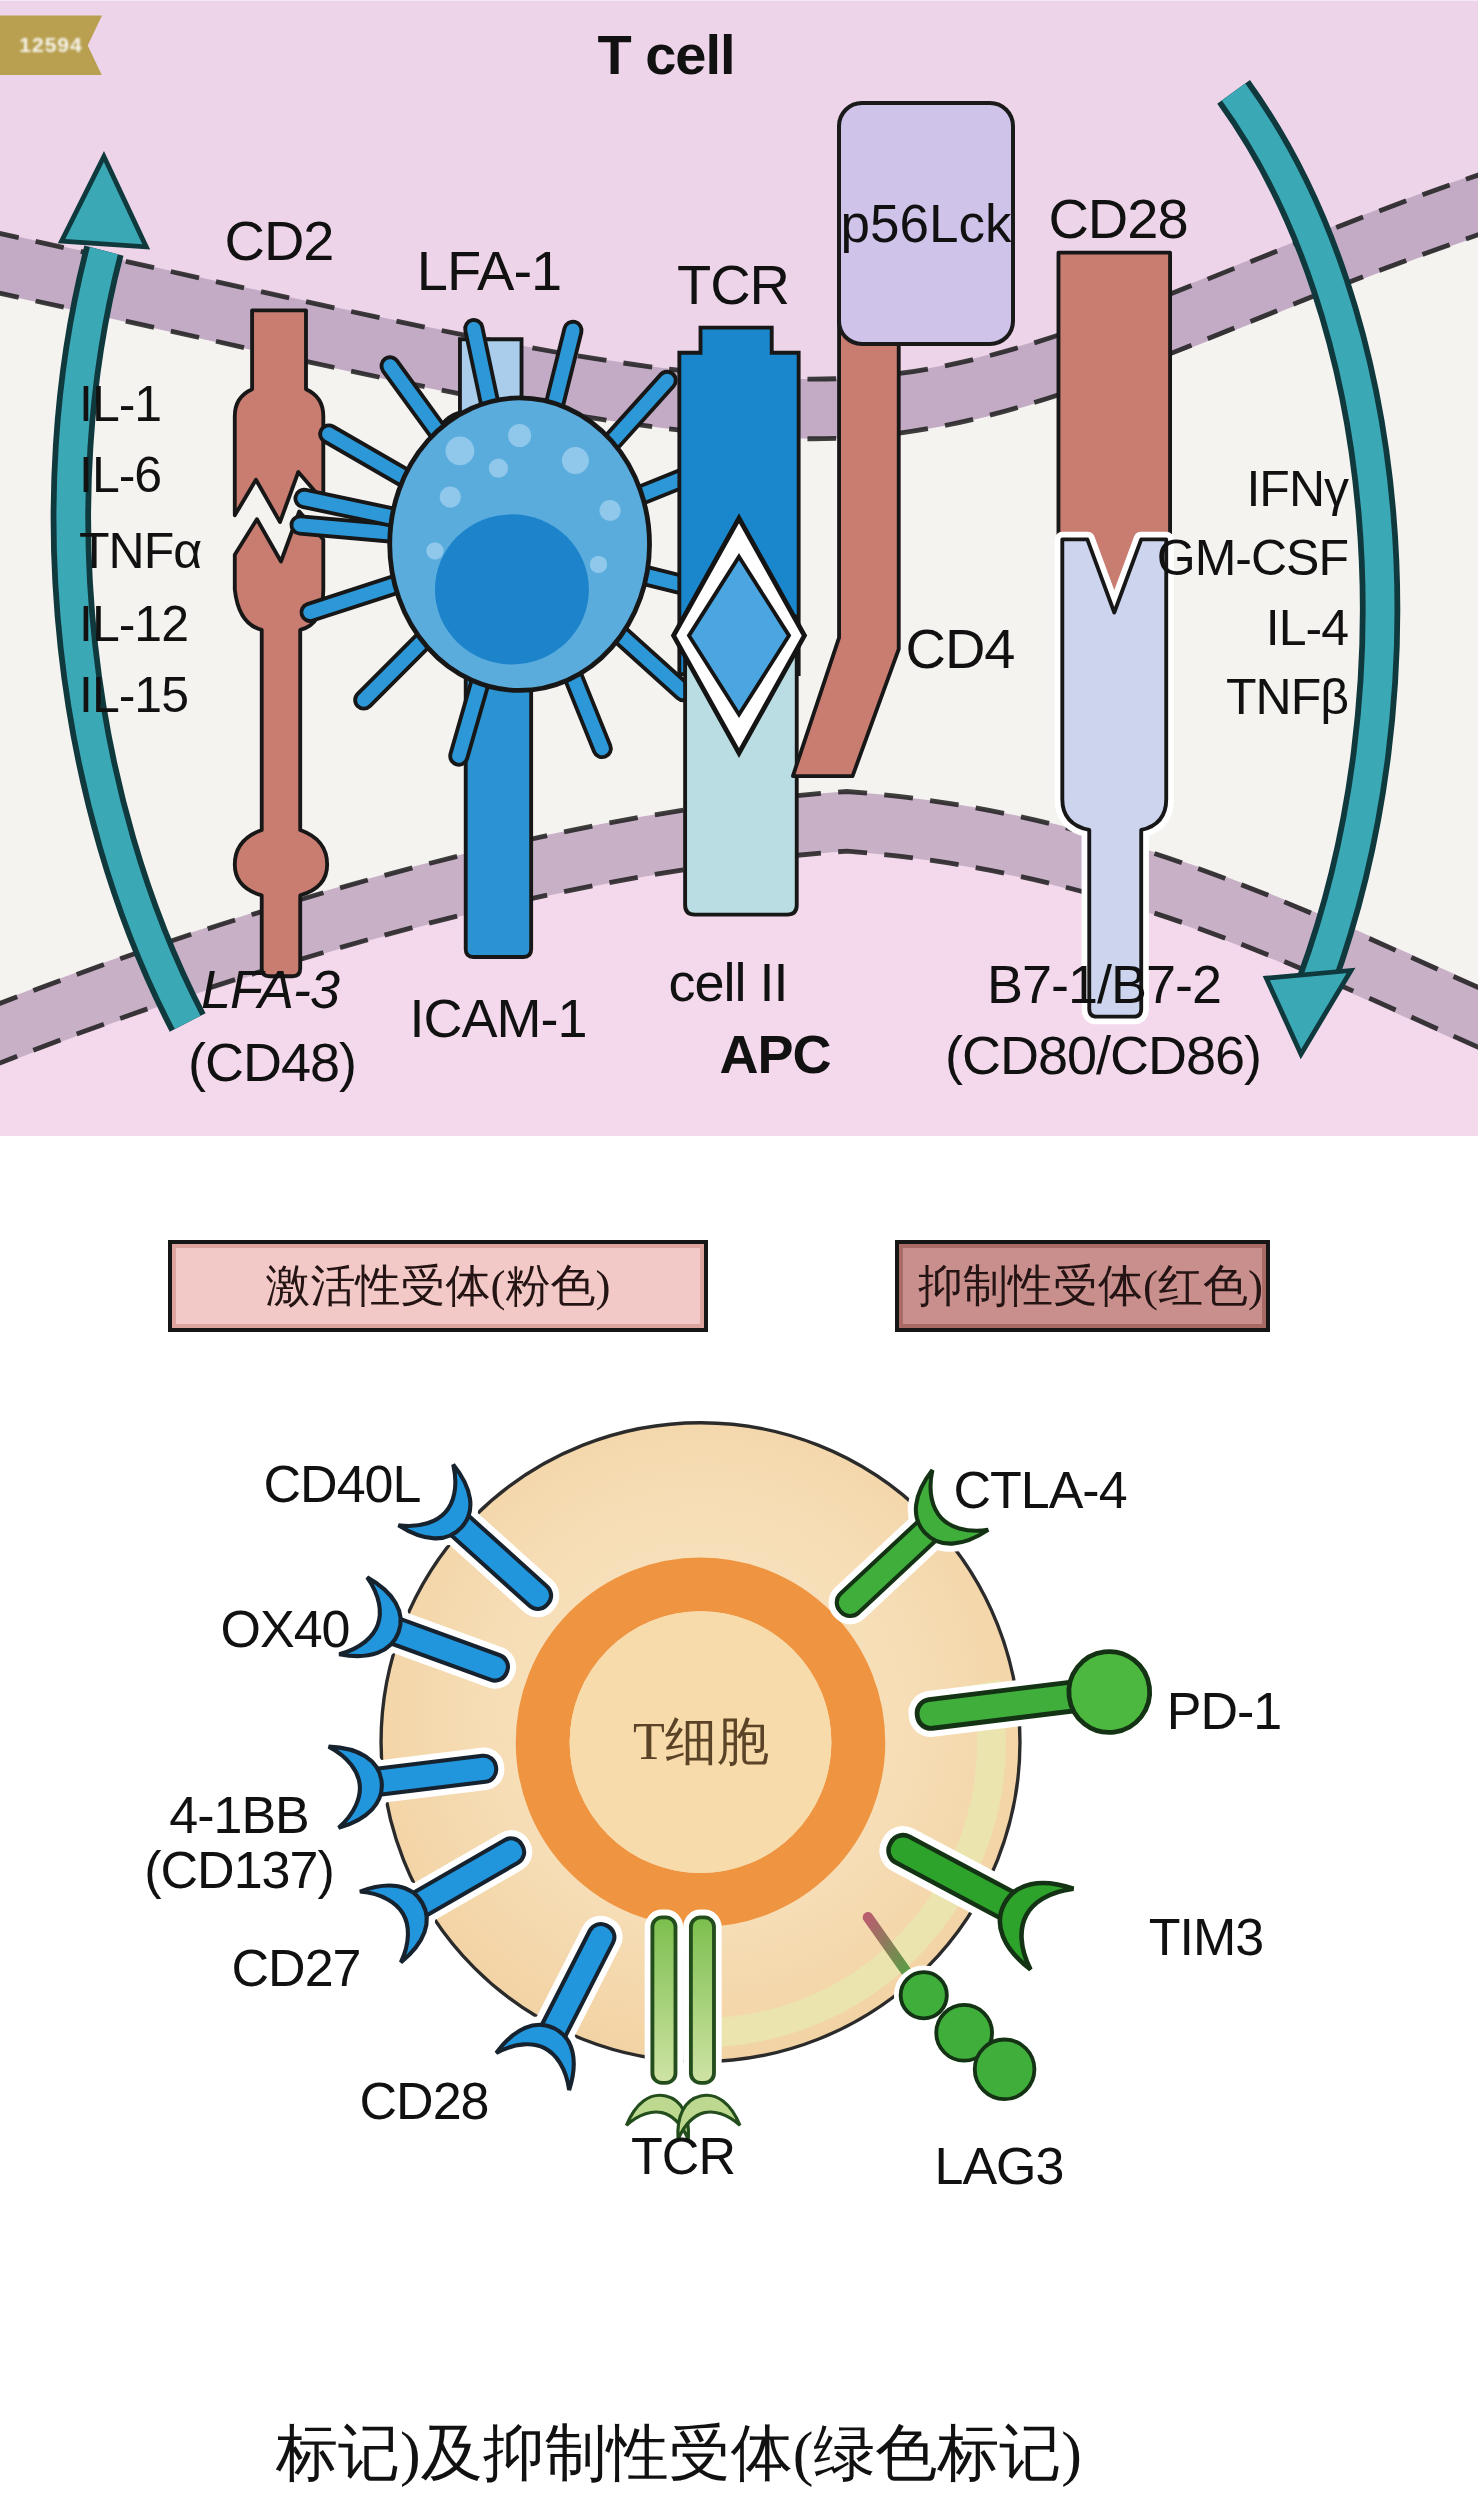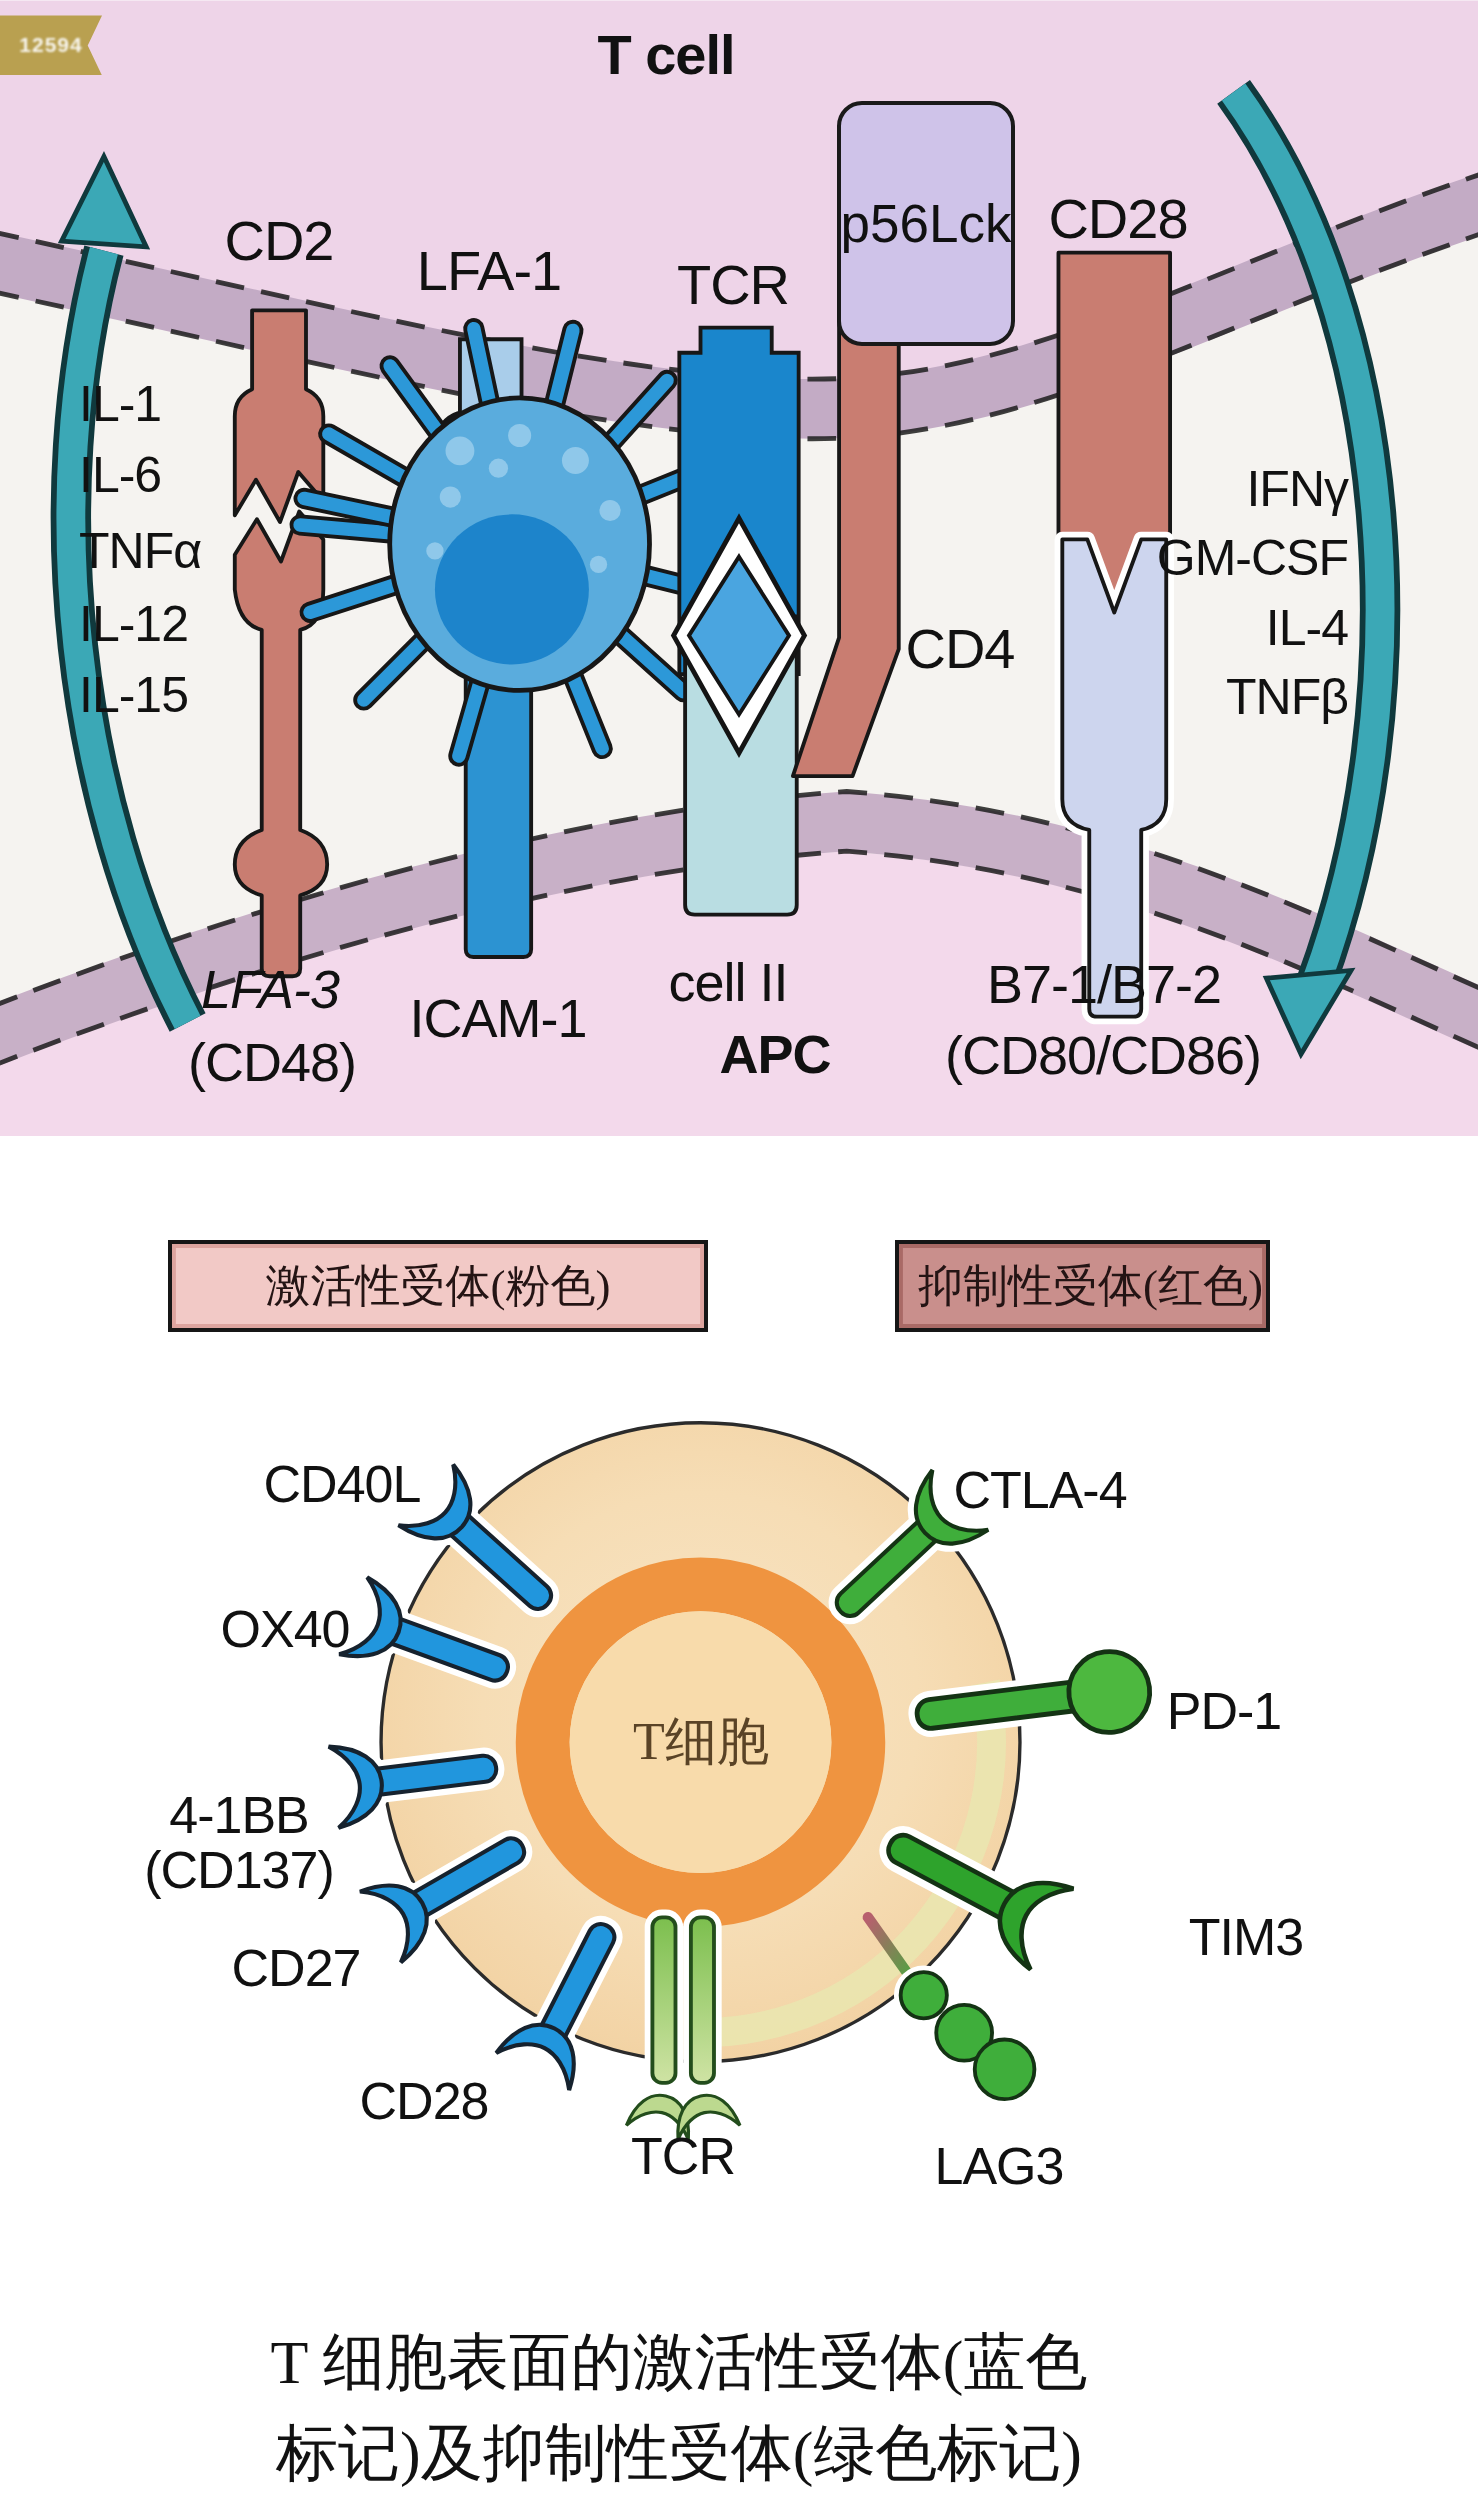--- a/index.html
+++ b/index.html
@@ -250,20 +250,19 @@
 <div class="lbl rec" style="left:342px;top:1484px;">CD40L</div>
 <div class="lbl rec" style="left:271px;top:1629px;margin-left:14px;">OX40</div>
 <div class="lbl rec" style="left:239px;top:1815px;">4-1BB</div>
 <div class="lbl rec" style="left:239px;top:1870px;">(CD137)</div>
 <div class="lbl rec" style="left:296px;top:1968px;">CD27</div>
 <div class="lbl rec" style="left:424px;top:2101px;">CD28</div>
 <div class="lbl rec" style="left:683px;top:2156px;">TCR</div>
 
 <div class="lbl rec" style="left:1040px;top:1490px;">CTLA-4</div>
 <div class="lbl rec" style="left:1224px;top:1687px;margin-top:24px;">PD-1</div>
-<div class="lbl rec" style="left:1206px;top:1937px;margin-left:40px;">TIM3</div>
+<div class="lbl rec" style="left:1206px;top:1937px;">TIM3</div>
 <div class="lbl rec" style="left:999px;top:2166px;">LAG3</div>
 
-<div class="lbl serif cap" style="left:679px;top:2363px;">T 细胞表面的激活性受体(蓝色</div>
 <div class="lbl serif cap" style="left:679px;top:2454px;">标记)及抑制性受体(绿色标记)</div>
 
 </div>
 
 
 </body></html>

